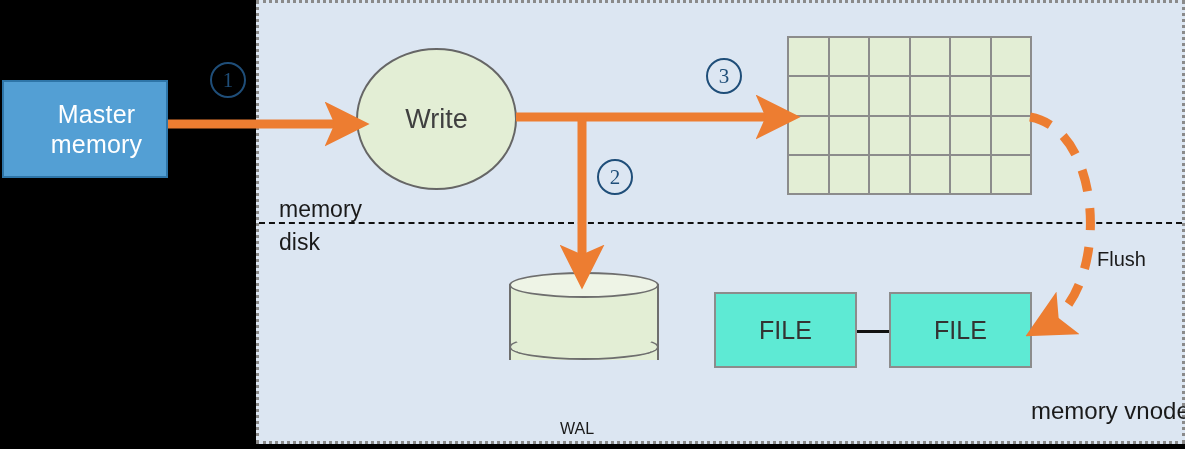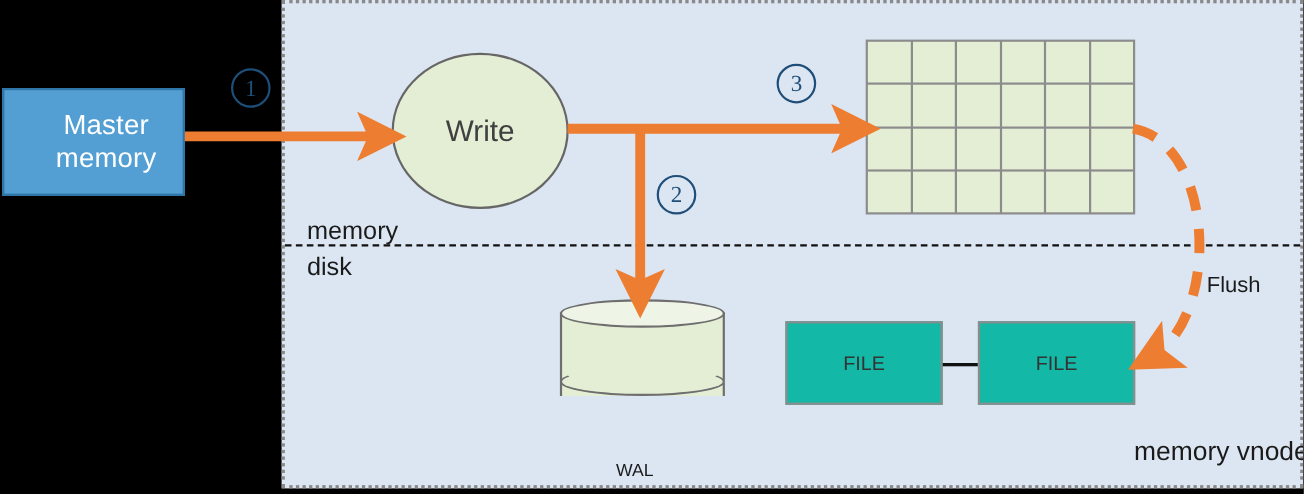--- a/index.html
+++ b/index.html
@@ -124,25 +124,25 @@
     width:150px;height:26px;
     background:#eef4e6;
     border:2px solid #6e6e6e;
     border-radius:50%;
     box-sizing:border-box;
   }
   
   .filebox{
     position:absolute;
     width:143px;height:76px;
-    background:#14b8a6;
+    background:#5eead4;
     border:2px solid #8c8c8c;
     box-sizing:border-box;
     display:flex;align-items:center;justify-content:center;
-    font-size:18px;color:#333333;
+    font-size:25px;color:#333333;
   }
   #file1{left:714px;top:292px;}
   #file2{left:889px;top:292px;}
   #filelink{
     position:absolute;
     left:857px;top:330px;
     width:32px;height:0;
     border-top:3px solid #111111;
   }
   

